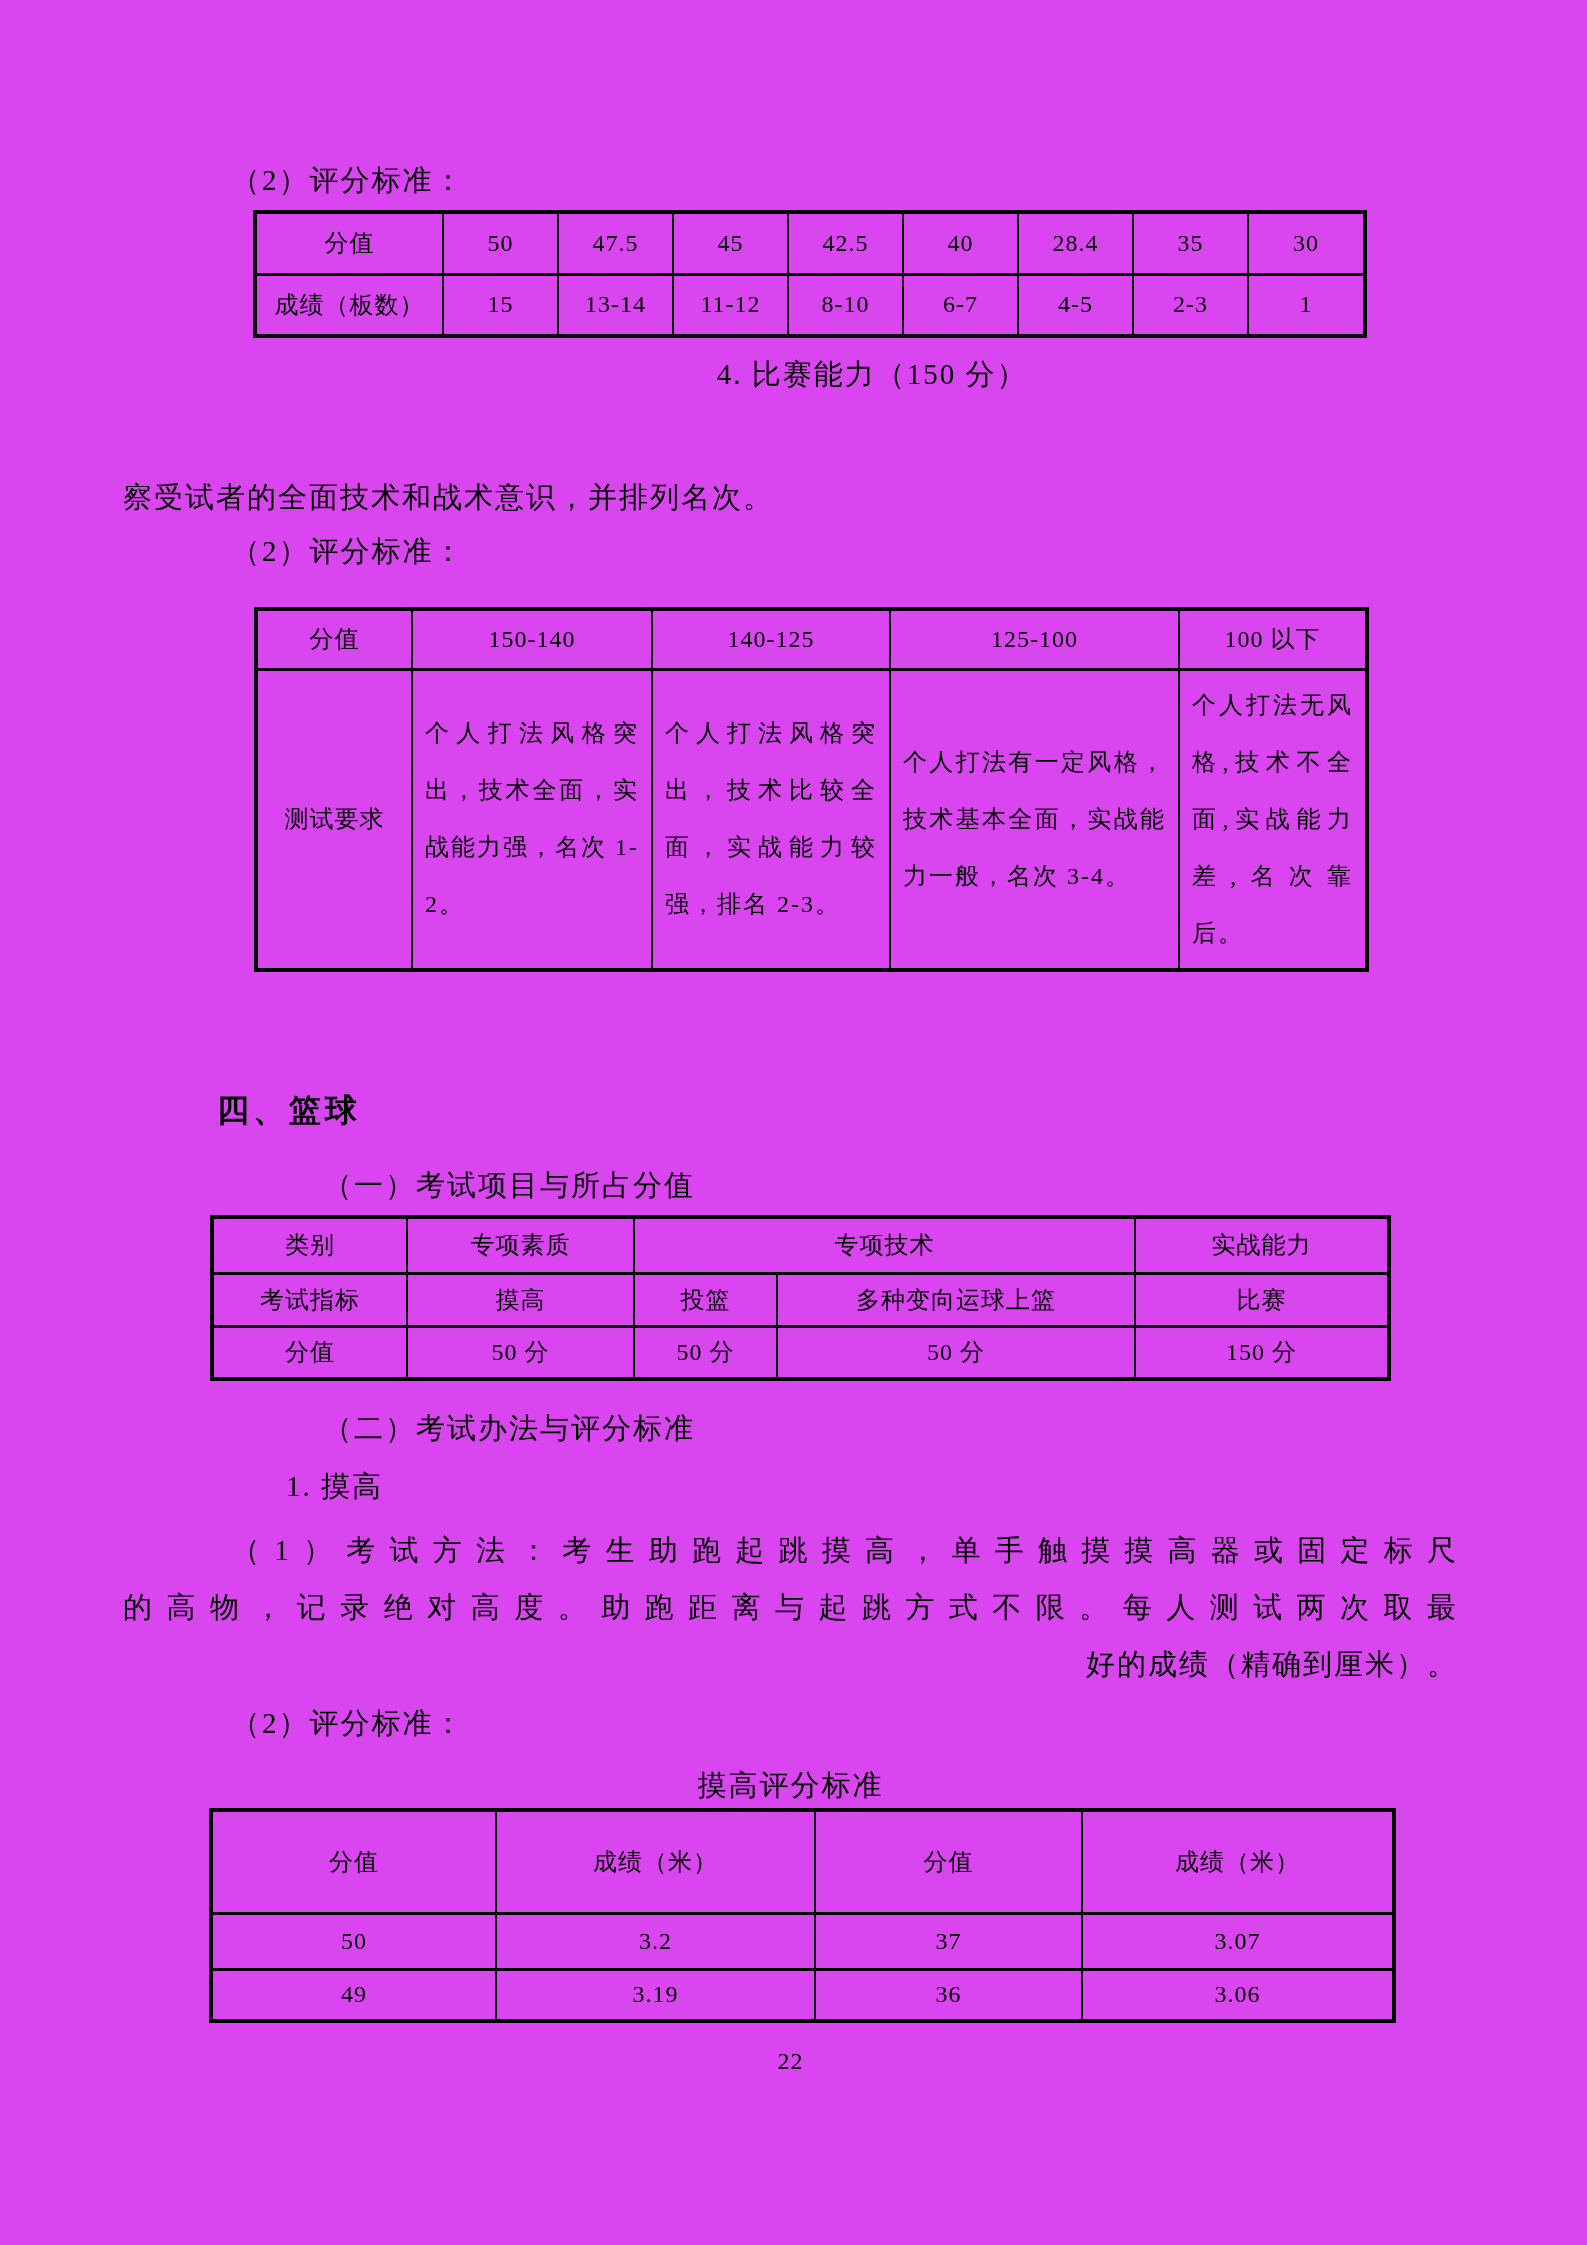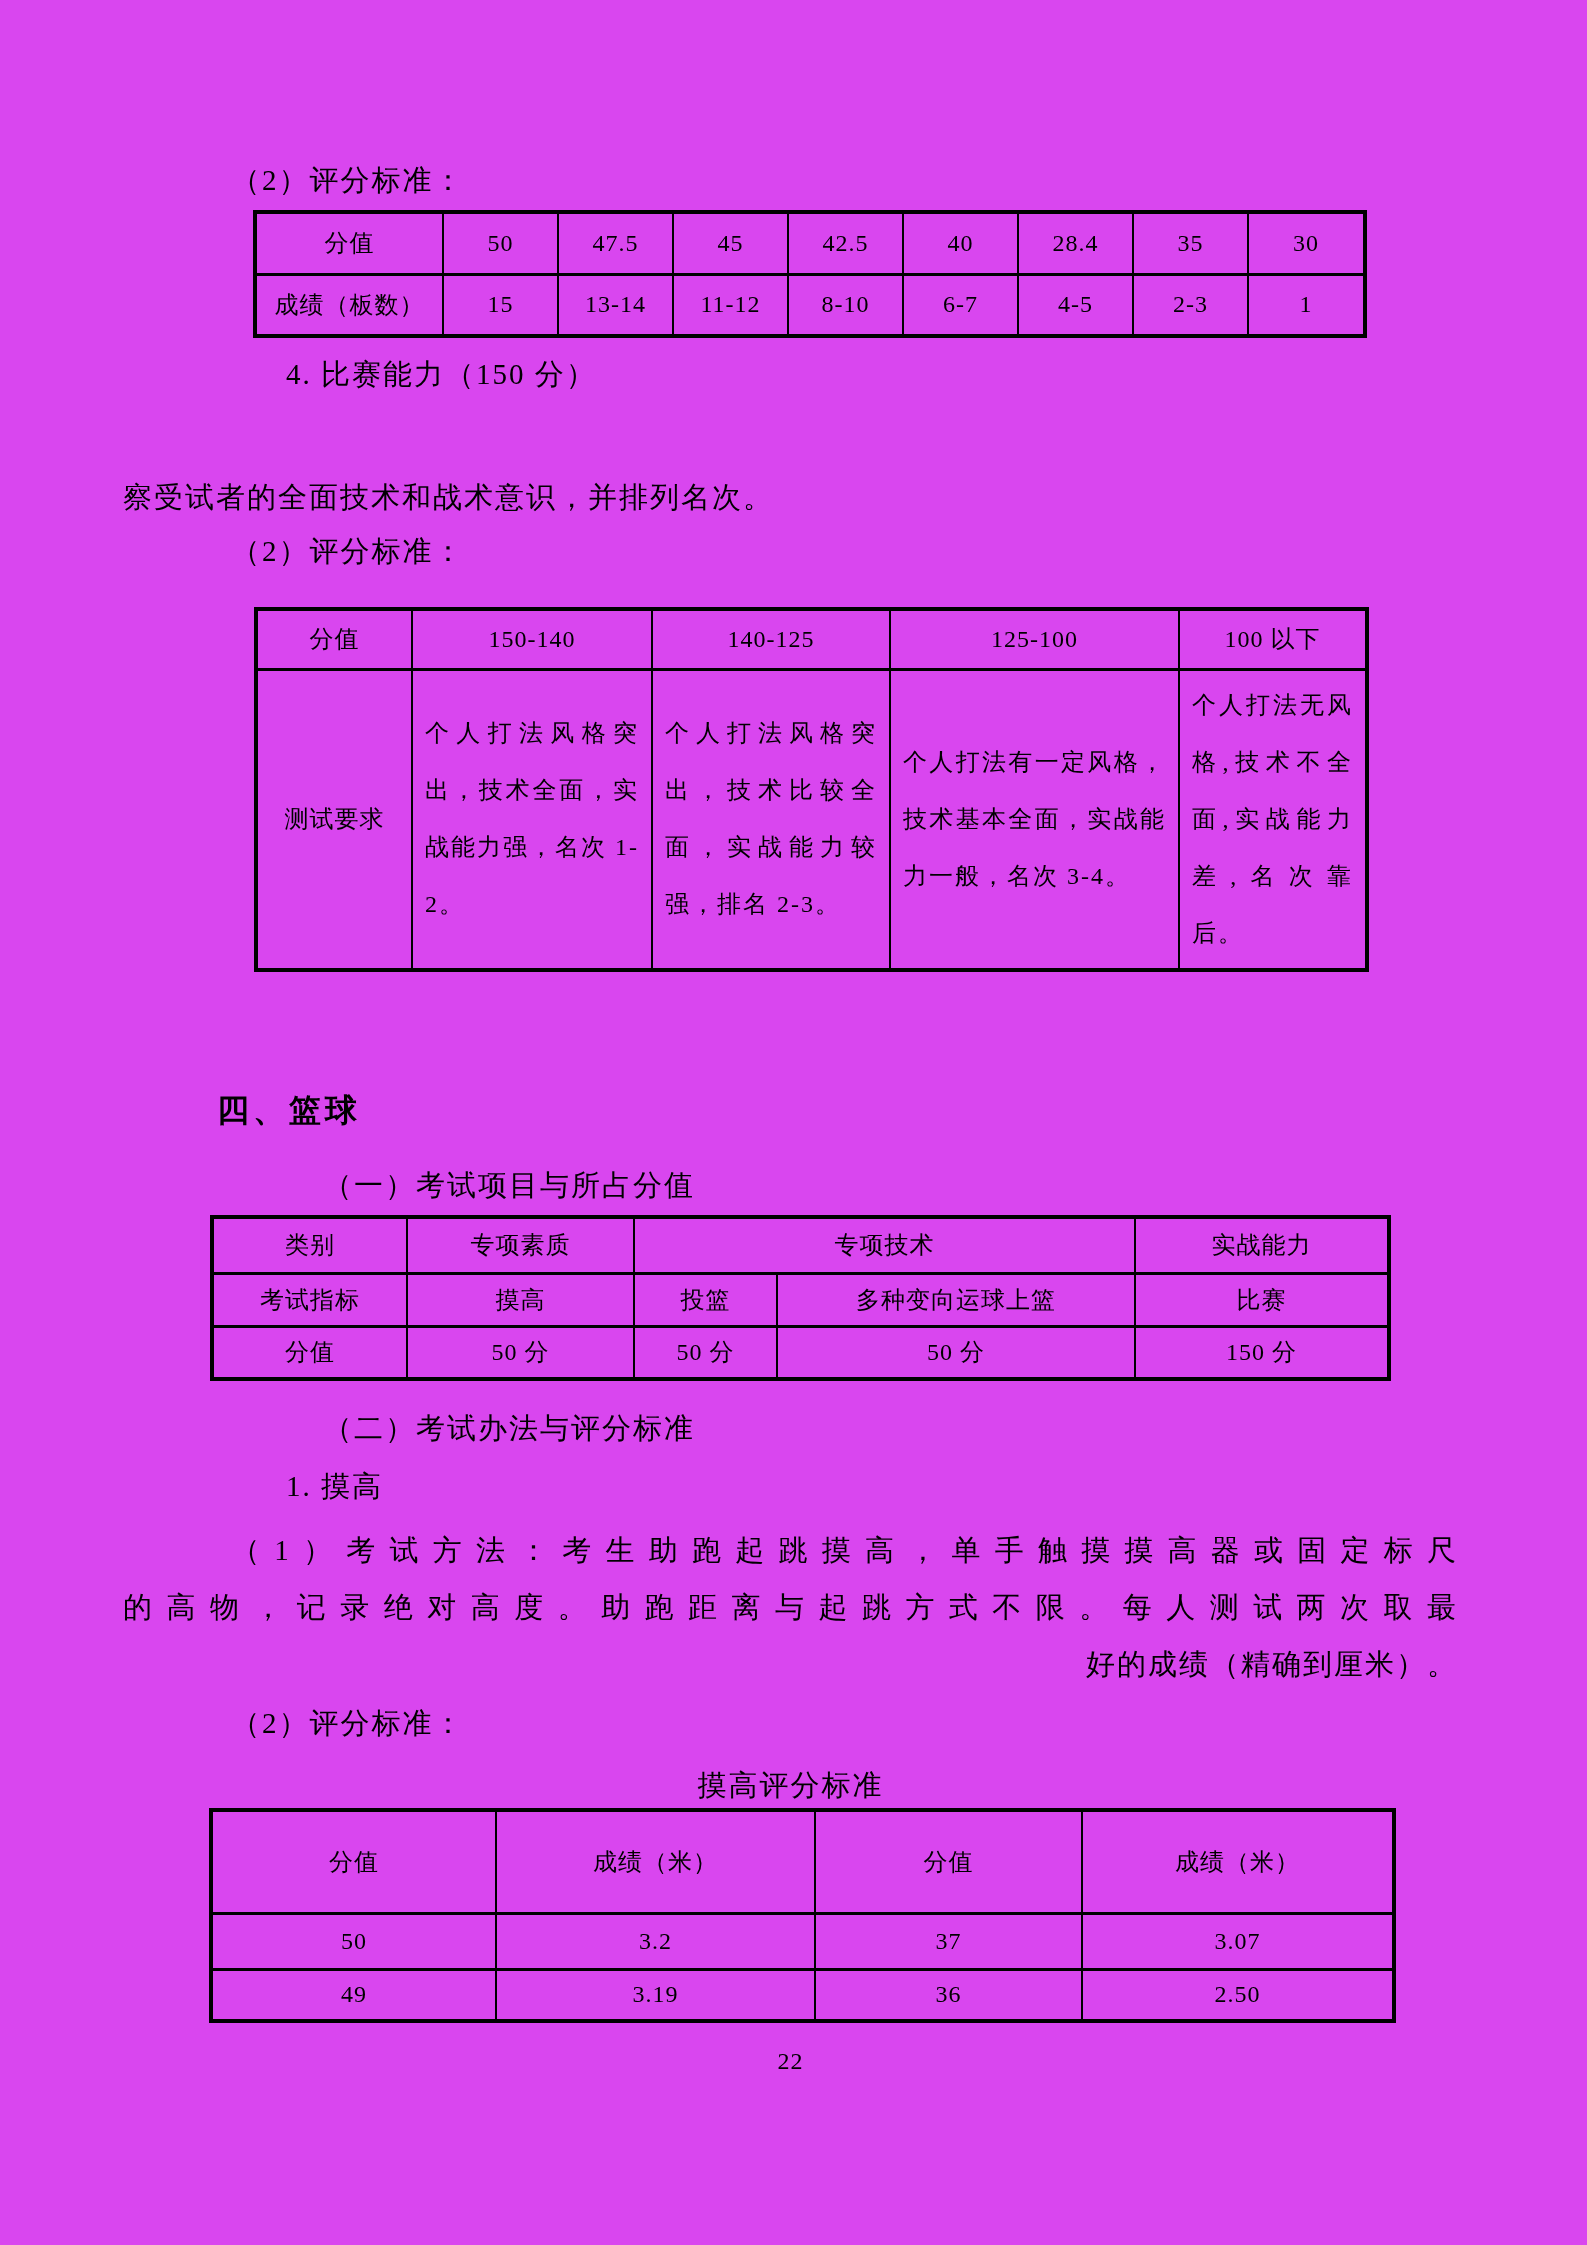--- a/index.html
+++ b/index.html
@@ -99,21 +99,21 @@
       <td>11-12</td>
       <td>8-10</td>
       <td>6-7</td>
       <td>4-5</td>
       <td>2-3</td>
       <td>1</td>
     </tr>
   </tbody>
     </table>
 
-  <div class="tblock indent-digit" style="top:346px;">4. 比赛能力（150 分）</div>
+  <div class="tblock indent-digit" style="top:346px;text-align:center;">4. 比赛能力（150 分）</div>
 
   <div class="tblock" style="top:469px;">察受试者的全面技术和战术意识，并排列名次。</div>
 
   <div class="tblock indent-paren" style="top:523px;">（2）评分标准：</div>
 
   <table id="table2">
     <colgroup>
       <col style="width:156px">
       <col style="width:240px">
       <col style="width:238px">
@@ -203,20 +203,20 @@
     <tr class="d1">
       <td>50</td>
       <td>3.2</td>
       <td>37</td>
       <td>3.07</td>
     </tr>
     <tr class="d2">
       <td>49</td>
       <td>3.19</td>
       <td>36</td>
-      <td>2.50</td>
+      <td>3.06</td>
     </tr>
   </tbody>
     </table>
 
   <div class="pagenum">22</div>
 
 </div>
 
 </body></html>

